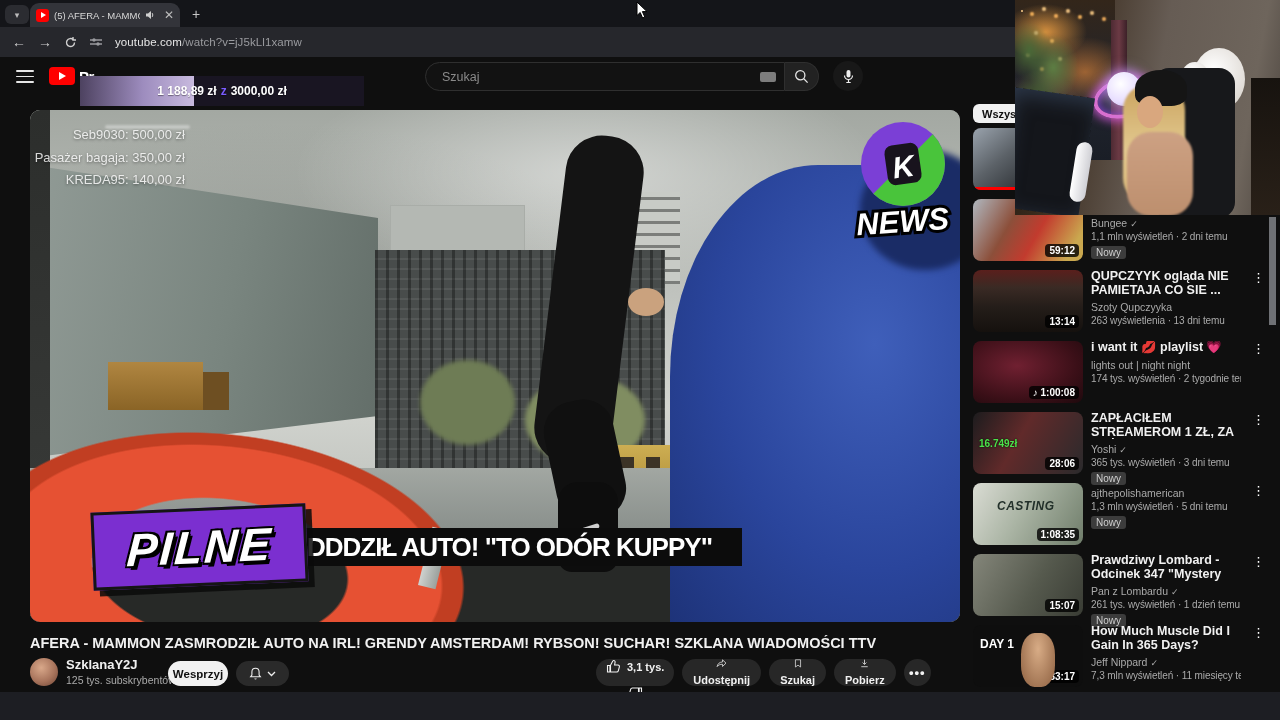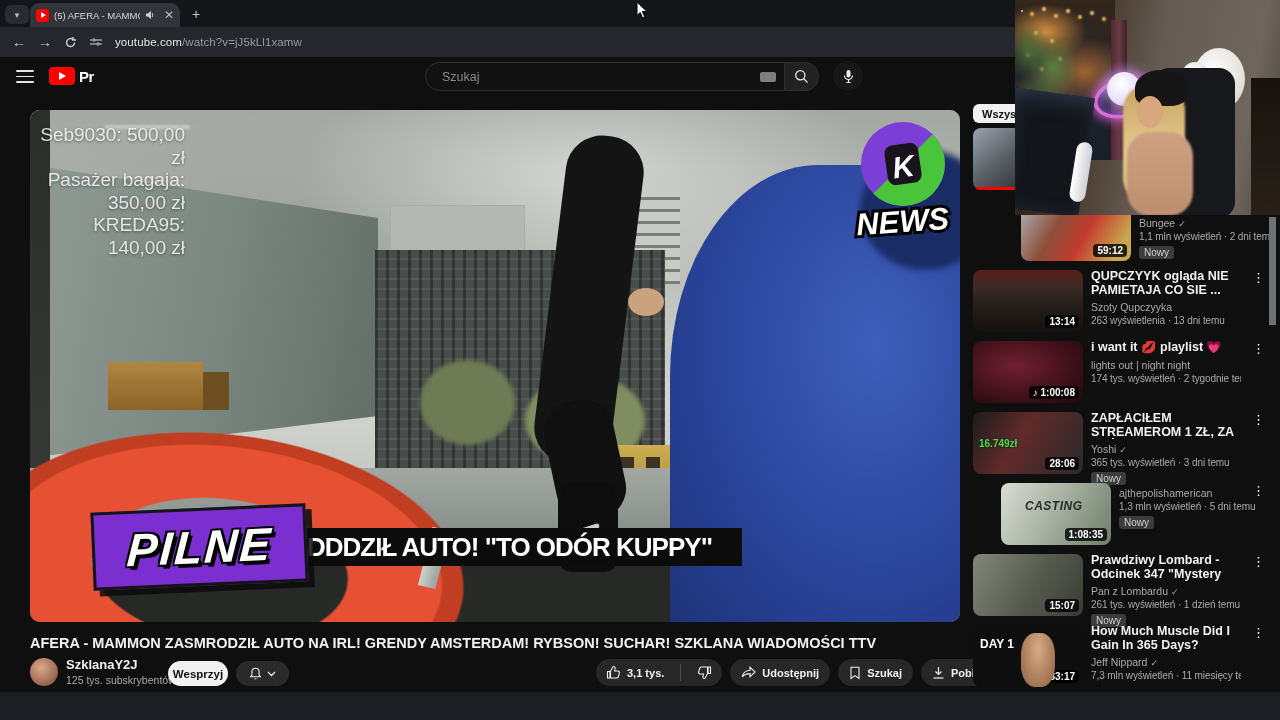--- a/index.html
+++ b/index.html
@@ -84,21 +84,21 @@
   .jacket{position:absolute;left:640px;top:55px;width:330px;height:470px;border-radius:45% 18% 0 0;
           background:radial-gradient(at 62% 38%,#3f5fba 0%,#2a459c 55%,#1d3277 100%);}
   .hood{position:absolute;left:830px;top:40px;width:130px;height:120px;border-radius:50%;background:#1a2c66;filter:blur(3px);}
   .leg{position:absolute;left:520px;top:25px;width:78px;height:330px;border-radius:36px;background:#141414;transform:rotate(7deg);}
   .knee{position:absolute;left:520px;top:290px;width:70px;height:120px;border-radius:30px;background:#101010;transform:rotate(-12deg);}
   .shoe{position:absolute;left:528px;top:372px;width:60px;height:90px;border-radius:20px 20px 14px 14px;background:#0d0d0d;}
   .shoe::after{content:"";position:absolute;left:8px;top:46px;width:34px;height:5px;background:#cfcfcf;border-radius:3px;transform:rotate(-18deg);}
   .hand{position:absolute;left:598px;top:178px;width:36px;height:28px;border-radius:50%;background:#caa27e;}
 
   .donations{position:absolute;left:0;top:14px;width:155px;text-align:right;z-index:10;
-             font-size:19px;color:rgba(255,255,255,.82);text-shadow:0 1px 3px rgba(0,0,0,.45);line-height:22.5px;}
+             font-size:13px;color:rgba(255,255,255,.82);text-shadow:0 1px 3px rgba(0,0,0,.45);line-height:22.5px;}
   .donfaint{position:absolute;left:75px;top:15px;width:85px;height:4px;border-radius:2px;background:rgba(255,255,255,.35);filter:blur(1px);}
   .newsbadge{position:absolute;left:818px;top:2px;width:110px;height:135px;z-index:10;}
   .pilne{position:absolute;left:62px;top:398px;width:215px;height:78px;background:#7b2fd0;border:3px solid #151515;
          transform:rotate(-2.5deg);z-index:12;box-shadow:6px 6px 0 rgba(10,10,10,.85);display:flex;align-items:center;justify-content:center;}
   .pilnetxt{font-size:46px;font-weight:bold;font-style:italic;color:#fff;letter-spacing:2px;
             text-shadow:-2px -2px 0 #000,2px -2px 0 #000,-2px 2px 0 #000,2px 2px 0 #000,4px 4px 0 #000;transform:skew(-6deg);}
   .ticker{position:absolute;left:275px;top:418px;width:437px;height:38px;background:#0c0c0c;z-index:11;
           display:flex;align-items:center;overflow:hidden;}
   .tickertxt{font-size:26px;font-weight:bold;letter-spacing:-1px;color:#fff;white-space:nowrap;margin-left:2px;}
 
@@ -106,21 +106,21 @@
   .vtitle{position:absolute;left:30px;top:635px;width:930px;font-size:14.5px;font-weight:bold;color:#f1f1f1;white-space:nowrap;overflow:hidden;}
   .chavatar{position:absolute;left:30px;top:658px;width:28px;height:28px;border-radius:50%;
             background:radial-gradient(circle at 40% 35%,#d9a88a 0%,#a8745c 55%,#6e4434 100%);}
   .chname{position:absolute;left:66px;top:657px;font-size:13px;font-weight:bold;color:#f1f1f1;}
   .chsubs{position:absolute;left:66px;top:674px;font-size:10.5px;color:#aaa;}
   .btn-support{position:absolute;left:168px;top:661px;width:60px;height:25px;border-radius:13px;background:#f1f1f1;
                color:#0f0f0f;font-size:11.5px;font-weight:bold;display:flex;align-items:center;justify-content:center;}
   .btn-bell{position:absolute;left:236px;top:661px;width:53px;height:25px;border-radius:13px;background:#2a2a2a;
             display:flex;align-items:center;justify-content:center;gap:5px;color:#eee;}
   .actionbar{position:absolute;left:596px;top:659px;height:27px;display:flex;gap:8px;align-items:center;}
-  .pill{height:27px;border-radius:14px;background:#272727;display:flex;align-items:center;gap:6px;padding:0 11px;color:#f1f1f1;font-size:11px;font-weight:bold;}
+  .pill{height:27px;border-radius:14px;background:#272727;display:flex;align-items:center;gap:6px;padding:0 11px;color:#f1f1f1;font-size:11px;font-weight:bold;flex-direction:column;}
   .likepill{padding:0;}
   .likepill .seg{display:flex;align-items:center;gap:6px;padding:0 10px;height:100%;}
   .likediv{width:1px;height:17px;background:#505050;}
   .morebtn{width:27px;height:27px;border-radius:50%;background:#272727;display:flex;align-items:center;justify-content:center;color:#f1f1f1;
            font-size:13px;font-weight:bold;letter-spacing:1px;}
 
   
   .chip{position:absolute;left:973px;top:104px;height:19px;padding:0 9px;background:#f1f1f1;border-radius:6px;
         color:#0f0f0f;font-size:11px;font-weight:bold;display:flex;align-items:center;z-index:5;}
   .sidebar{position:absolute;left:973px;top:128px;width:296px;display:flex;flex-direction:column;gap:9px;z-index:4;}
@@ -131,26 +131,26 @@
   .s-progress{position:absolute;left:0;bottom:0;height:3px;width:92%;background:#f00;display:none;}
   .s-info{margin-left:8px;width:150px;}
   .s-title{font-size:12.5px;font-weight:bold;color:#f1f1f1;line-height:13.5px;max-height:27px;overflow:hidden;}
   .s-channel{font-size:10.5px;color:#aaa;margin-top:4px;white-space:nowrap;overflow:hidden;}
   .s-verified{font-size:9px;color:#aaa;margin-left:3px;}
   .s-meta{font-size:10px;color:#aaa;margin-top:2px;white-space:nowrap;overflow:hidden;letter-spacing:-.1px;}
   .s-badge{display:inline-block;background:#3c3c3c;color:#cfcfcf;font-size:10px;padding:1px 5px;border-radius:3px;margin-top:3px;}
   .s-kebab{position:absolute;right:4px;top:0;color:#fff;font-size:13px;}
   .s-thumb-label{position:absolute;font-weight:bold;display:none;}
   .thumb-1{background:linear-gradient(140deg,#9aa3ad 0%,#5c6268 35%,#23262a 75%);}
-  .thumb-2{background:linear-gradient(120deg,#b0b8c0 0%,#8c4f3a 35%,#c23b2e 58%,#caa84f 88%);margin-left:48px;}
+  .thumb-2{background:linear-gradient(120deg,#b0b8c0 0%,#8c4f3a 35%,#c23b2e 58%,#caa84f 88%);}
   .thumb-3{background:linear-gradient(180deg,#5a1f1c 0%,#3a2a24 28%,#241d19 60%,#15110e 100%);}
   .thumb-4{background:radial-gradient(at 40% 40%,#702031 0%,#3a0f17 65%,#1e090d 100%);}
   .thumb-5{background:linear-gradient(120deg,#1c1c1e 0%,#612a2a 42%,#2a2a2c 100%);}
   .thumb-5 .s-thumb-label{display:block;left:6px;top:26px;color:#4be24a;font-size:10px;text-shadow:0 0 2px #000;}
-  .thumb-6{background:linear-gradient(120deg,#dadcd4 0%,#aab4a4 45%,#6f7d6a 100%);margin-left:28px;}
+  .thumb-6{background:linear-gradient(120deg,#dadcd4 0%,#aab4a4 45%,#6f7d6a 100%);}
   .thumb-6 .s-thumb-label{display:block;left:24px;top:16px;color:#22302a;font-size:12px;font-style:italic;letter-spacing:.5px;}
   .thumb-7{background:linear-gradient(120deg,#84867a 0%,#565a4e 55%,#393c34 100%);}
   .thumb-8{background:#0e0e0e;}
   .thumb-8 .s-thumb-label{display:block;left:7px;top:12px;color:#fff;font-size:12px;}
   .thumb-8::after{content:"";position:absolute;left:48px;top:8px;width:34px;height:54px;border-radius:40%;
                   background:radial-gradient(at 50% 30%,#d8ac86,#9c6f4e 80%);}
   .scrollthumb{position:absolute;left:1269px;top:217px;width:7px;height:108px;background:#6f7175;z-index:5;}
 
   
   .webcam{position:absolute;left:1015px;top:0;width:265px;height:215px;overflow:hidden;z-index:40;
@@ -257,20 +257,28 @@
         <path d="M9.8 9.8 13.6 13.6" stroke="#e6e6e6" stroke-width="1.3"></path>
       </svg>
   </div>
   <div class="ymic">
     <svg width="13" height="15" viewBox="0 0 13 15">
         <rect x="4.5" y="1" width="4" height="7.5" rx="2" fill="#eee"></rect>
         <path d="M2.5 6.5a4 4 0 0 0 8 0M6.5 10.8v2.7M4.3 13.5h4.4" stroke="#eee" stroke-width="1.2" fill="none"></path>
       </svg>
   </div>
 
+  <div class="goal">
+    <div class="goalfill" style="width: 40%;"></div>
+    <div class="goaltext">
+      <span>1 188,89 zł</span>
+      <span class="goalsep">z</span>
+      <span>3000,00 zł</span>
+    </div>
+  </div>
 
   <div class="player">
     <div class="sky"></div>
     <div class="tealwall"></div>
     <div class="leftdark"></div>
     <div class="containers"></div>
     <div class="bldg-light"></div>
     <div class="bldg-step"></div>
     <div class="bldg-dark"></div>
     <div class="tree1"></div>

